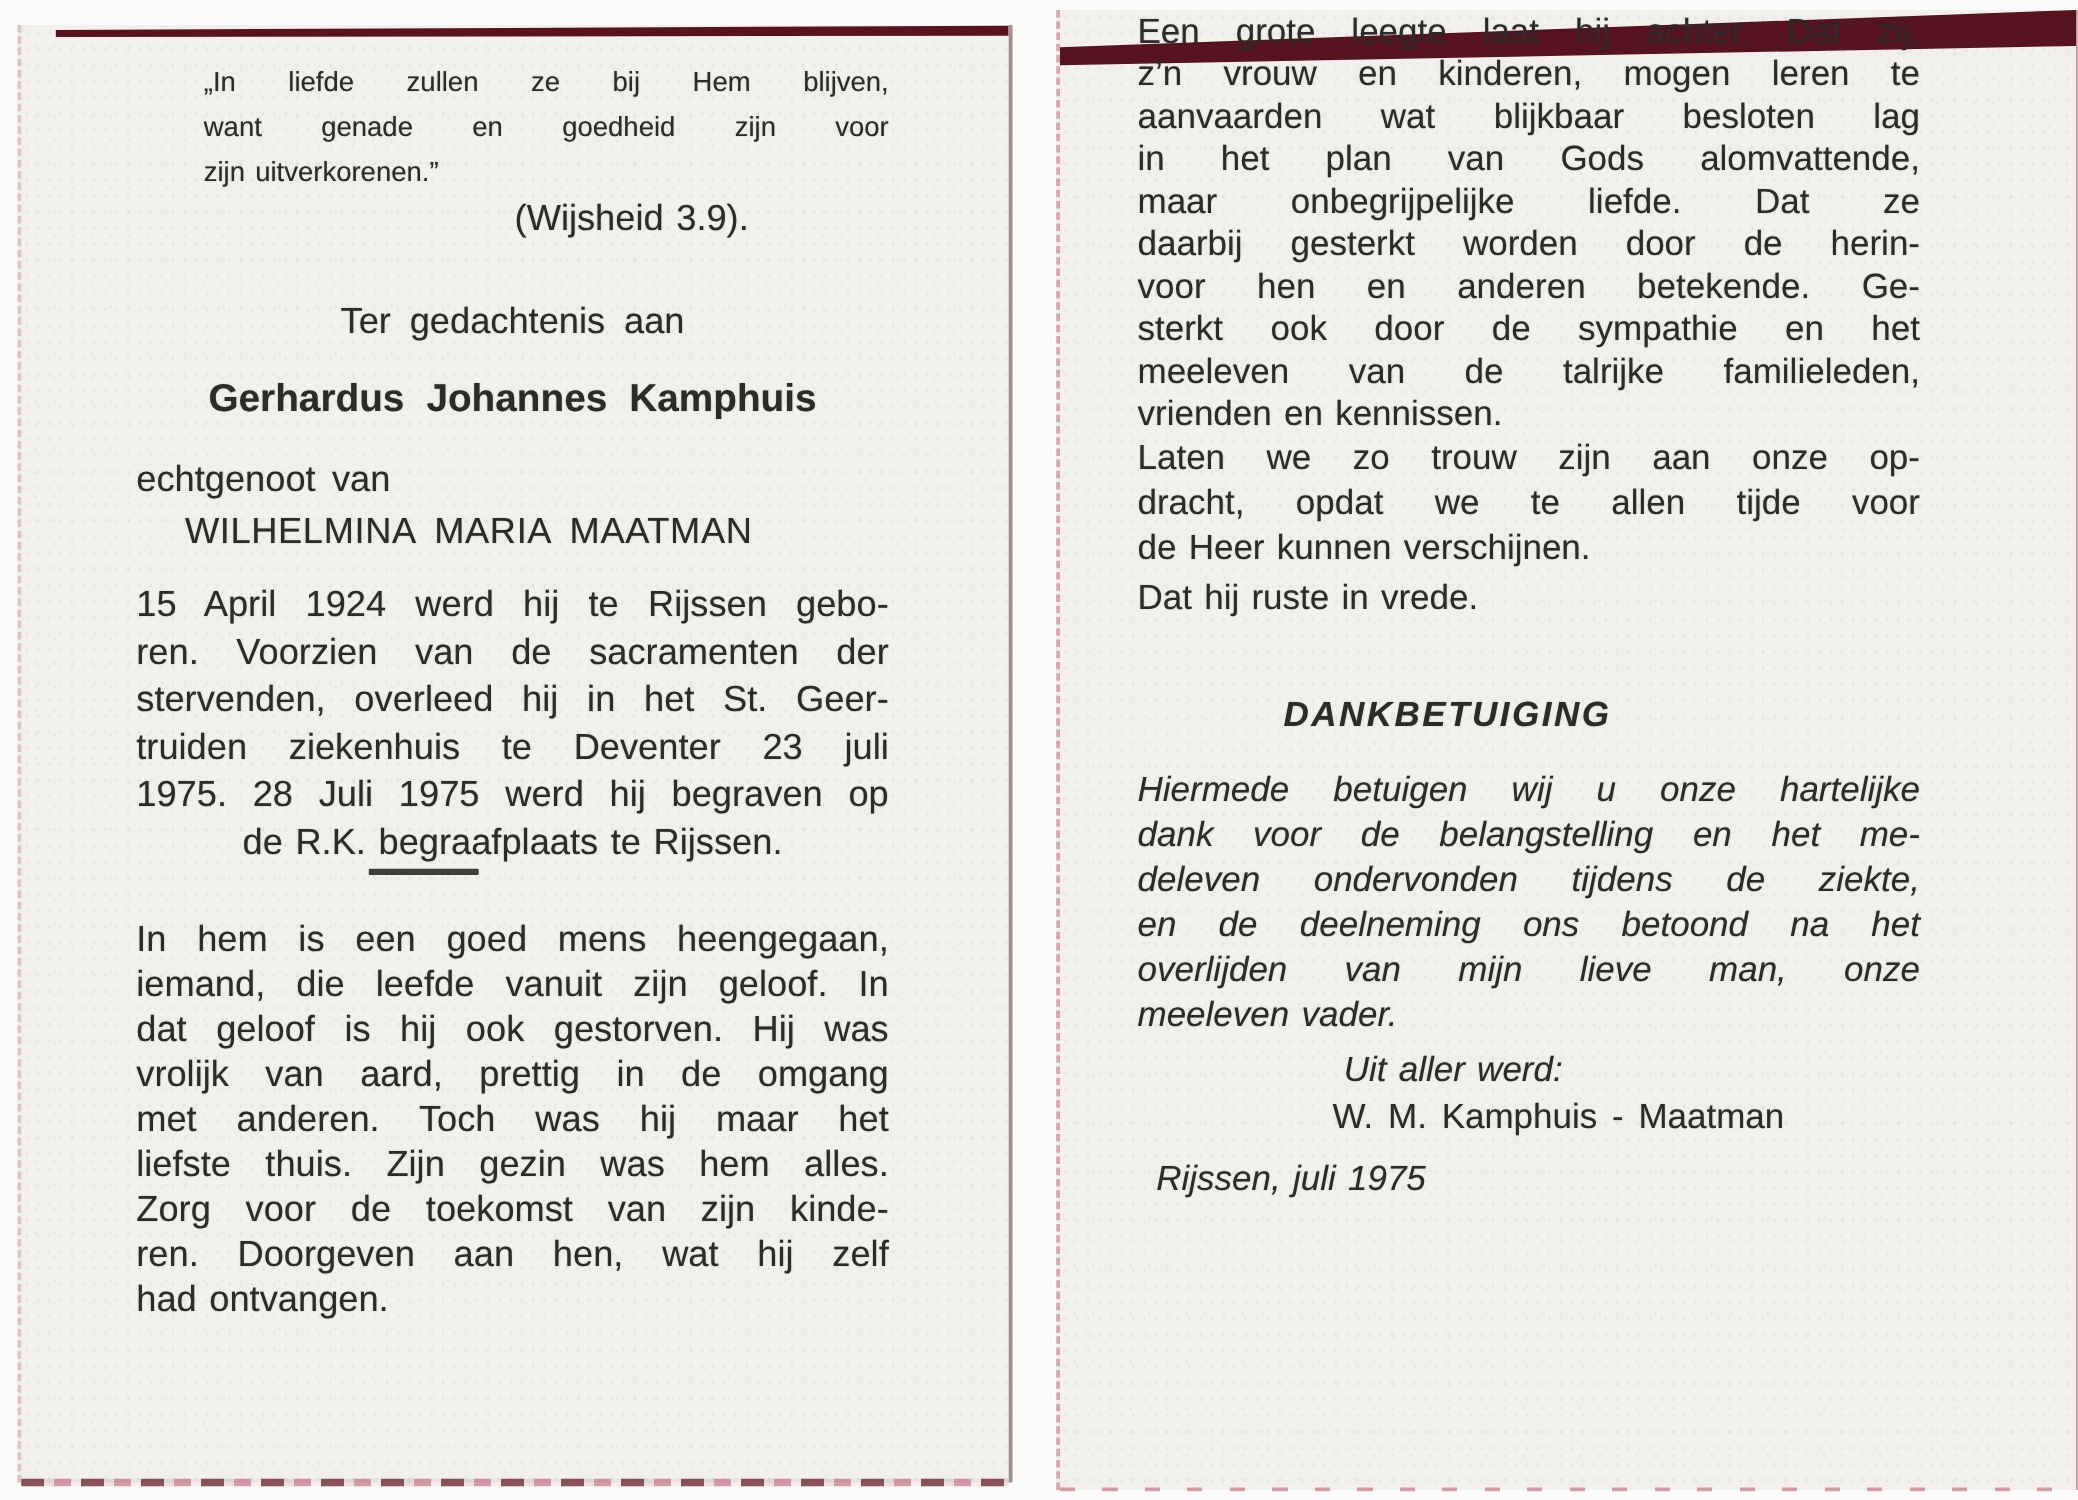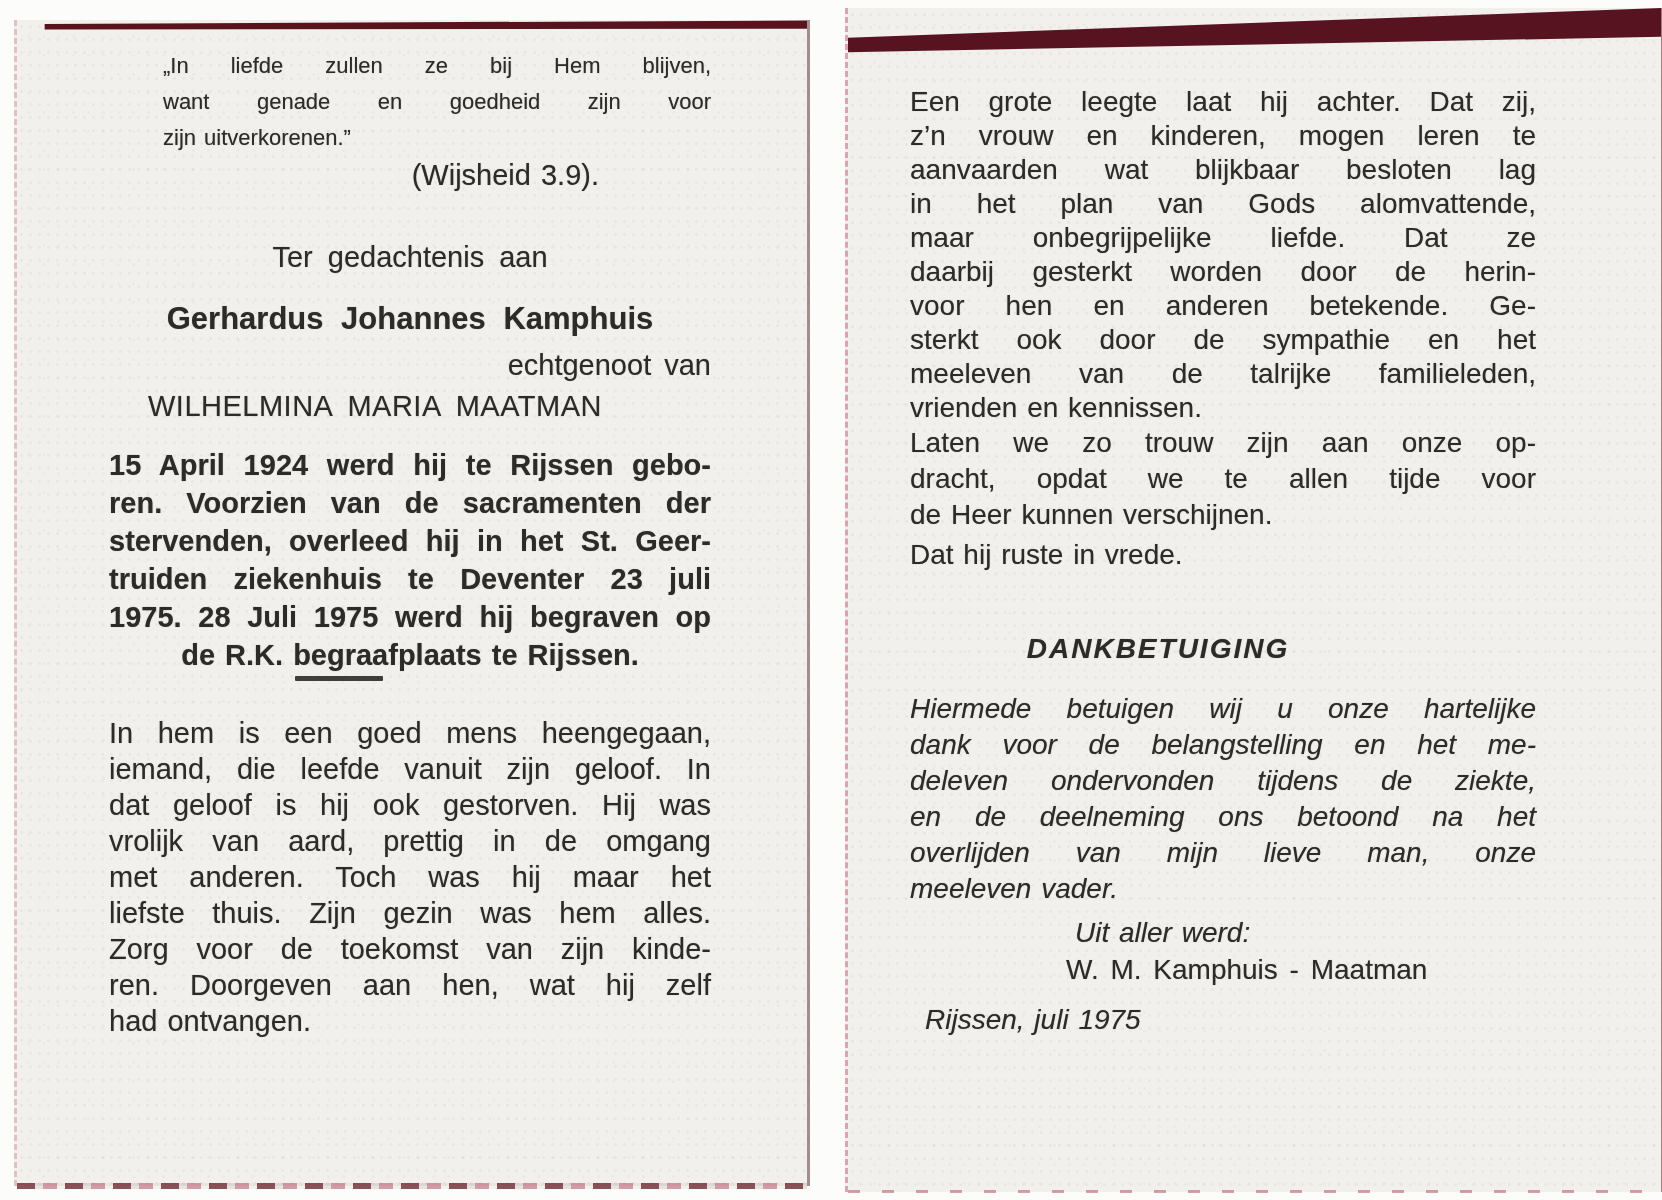--- a/index.html
+++ b/index.html
@@ -56,29 +56,29 @@
   .ln{min-height:1em;}
   .jblock .ln{text-align:justify;text-align-last:justify;}
   .jblock.last-left .ln:last-child{text-align-last:left;}
   .jblock.last-center .ln:last-child{text-align-last:center;}
 
   
   .quote{margin-top:28px;margin-left:54px;font-size:22px;line-height:36px;}
   .quote-source{margin-top:0;text-align:right;padding-right:112px;font-size:29px;line-height:38px;}
   .dedication{margin-top:43px;text-align:center;word-spacing:7px;font-size:29px;line-height:40px;}
   .deceased-name{margin-top:20px;text-align:center;font-weight:bold;font-size:31px;line-height:44px;word-spacing:9px;}
-  .relation{margin-top:5px;text-align:right;word-spacing:5px;line-height:38px;}
+  .relation{margin-top:24px;text-align:left;word-spacing:5px;line-height:38px;}
   .spouse-name{margin-top:2px;text-align:center;margin-right:70px;font-size:29px;line-height:40px;word-spacing:7px;letter-spacing:.5px;}
-  .biography{margin-top:20px;line-height:38px;font-weight:bold;}
+  .biography{margin-top:20px;line-height:38px;}
   .divider{margin:2px 0 0 186px;width:88px;height:5px;background:#3f3e3c;border-radius:1px;}
   .eulogy{margin-top:34px;line-height:36px;}
 
   
   .r .tblock{font-size:28px;}
-  .farewell{margin-top:77px;line-height:34px;}
+  .farewell{line-height:34px;}
   .commitment{margin-top:0;line-height:36px;}
   .rest-line{margin-top:4px;line-height:36px;}
   .ack-heading{margin-top:58px;text-align:center;margin-right:130px;
                font-style:italic;letter-spacing:2px;word-spacing:4px;line-height:36px;font-weight:bold;}
   .ack-para{margin-top:24px;font-style:italic;line-height:36px;}
   .sig-intro{margin-top:7px;margin-left:165px;font-style:italic;line-height:37px;}
   .sig-name{margin-left:156px;line-height:37px;word-spacing:4px;}
   .place-date{margin-top:13px;margin-left:15px;font-style:italic;line-height:37px;}
 </style>
 </head>

